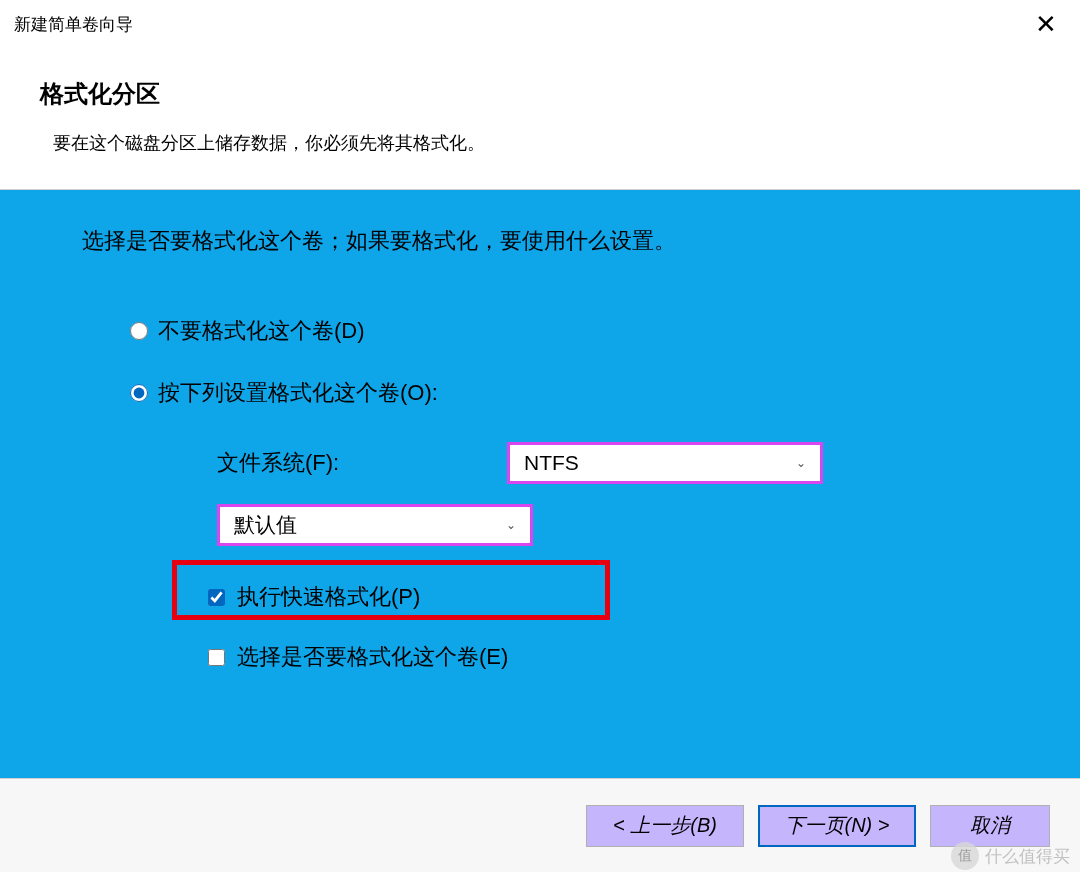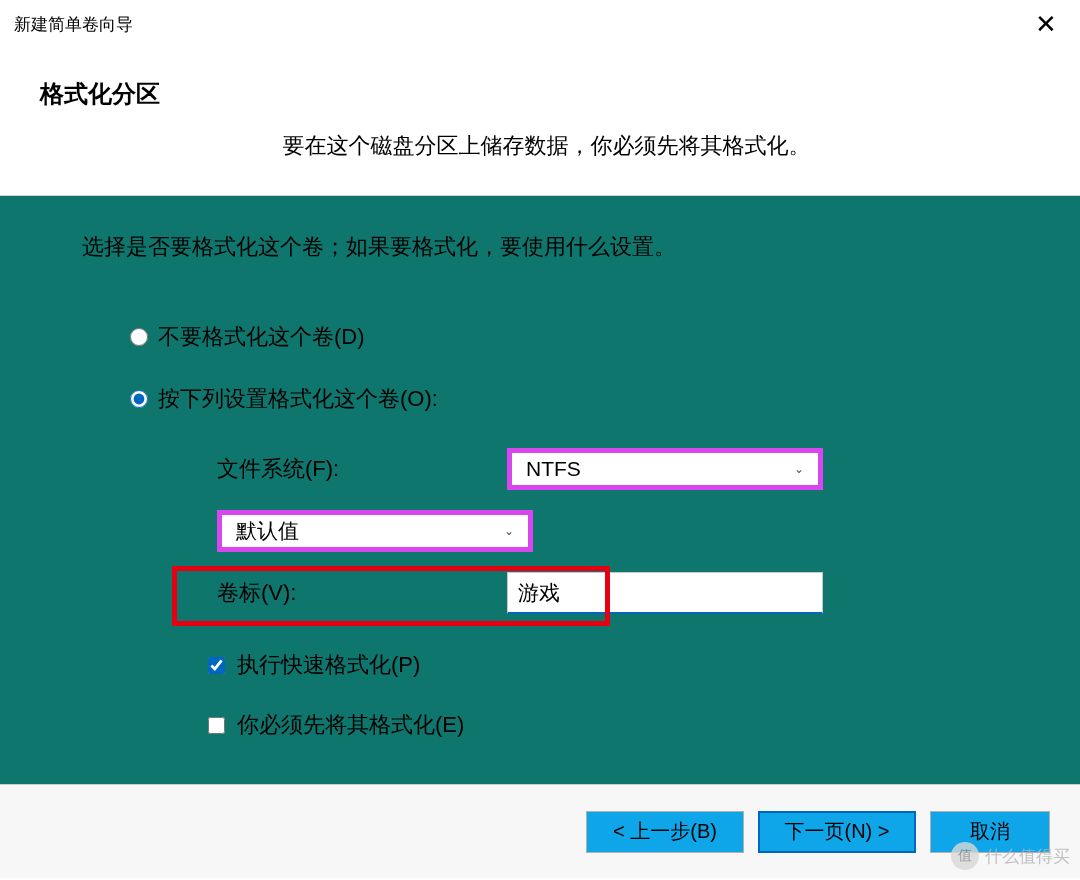--- a/index.html
+++ b/index.html
@@ -36,32 +36,31 @@
       padding: 30px 40px 34px 40px;
       background: #ffffff;
     }
     .header-title {
       font-size: 24px;
       font-weight: bold;
       color: #000;
       margin-bottom: 21px;
     }
     .header-subtitle {
-      font-size: 22px;
+      font-size: 18px;
       color: #000;
       margin-left: 13px;
-      text-align: center;
     }
     .divider {
       border: none;
       border-top: 1px solid #d0d0d0;
       margin: 0;
     }
     .content {
-      background: #0f766e;
+      background: #0ea5e9;
       padding: 36px 56px 30px 82px;
       height: 588px;
     }
     .instruction {
       font-size: 22px;
       color: #000;
       margin-bottom: 60px;
     }
     .radio-group {
       margin-left: 48px;
@@ -91,21 +90,21 @@
       margin-left: 37px;
     }
     .form-label {
       width: 290px;
       font-size: 22px;
       color: #000;
     }
     .select-box {
       width: 316px;
       height: 42px;
-      border: 5px solid #d946ef;
+      border: 3px solid #d946ef;
       background: #ffffff;
       display: flex;
       align-items: center;
       justify-content: space-between;
       padding: 0 14px 0 14px;
       font-size: 21px;
       color: #000;
       cursor: pointer;
     }
     .chevron {
@@ -156,26 +155,27 @@
       display: flex;
       justify-content: flex-end;
       align-items: center;
       padding-right: 30px;
       gap: 14px;
     }
     .btn {
       height: 42px;
       min-width: 158px;
       border: 1px solid #b0b0b0;
-      background: #0ea5e9;
+      background: #c4b5fd;
       font-size: 20px;
       font-family: inherit;
       color: #000;
       cursor: pointer;
       padding: 0 20px;
+      font-style: italic;
     }
     .btn.primary {
       border: 2px solid #0067c0;
     }
     .btn.cancel {
       min-width: 120px;
     }
     .watermark {
       position: absolute;
       right: 10px;
@@ -238,33 +238,29 @@
         </div>
       </div>
 
       <div class="form-row">
         <div class="select-box">
           <span>默认值</span>
           <span class="chevron">⌄</span>
         </div>
       </div>
 
-      <div class="form-row">
-        <span class="form-label">卷标(V):</span>
-        <input class="text-input" type="text" value="游戏" style="">
-      </div>
 
       <div class="checkbox-area">
         <label class="checkbox-row">
           <input type="checkbox" checked="" style="">
           <span>执行快速格式化(P)</span>
         </label>
         <label class="checkbox-row">
           <input type="checkbox" style="">
-          <span>你必须先将其格式化(E)</span>
+          <span>选择是否要格式化这个卷(E)</span>
         </label>
       </div>
     </div>
   </div>
 </div>
 
 <div class="footer">
   <button class="btn">&lt; 上一步(B)</button>
   <button class="btn primary">下一页(N) &gt;</button>
   <button class="btn cancel">取消</button>

